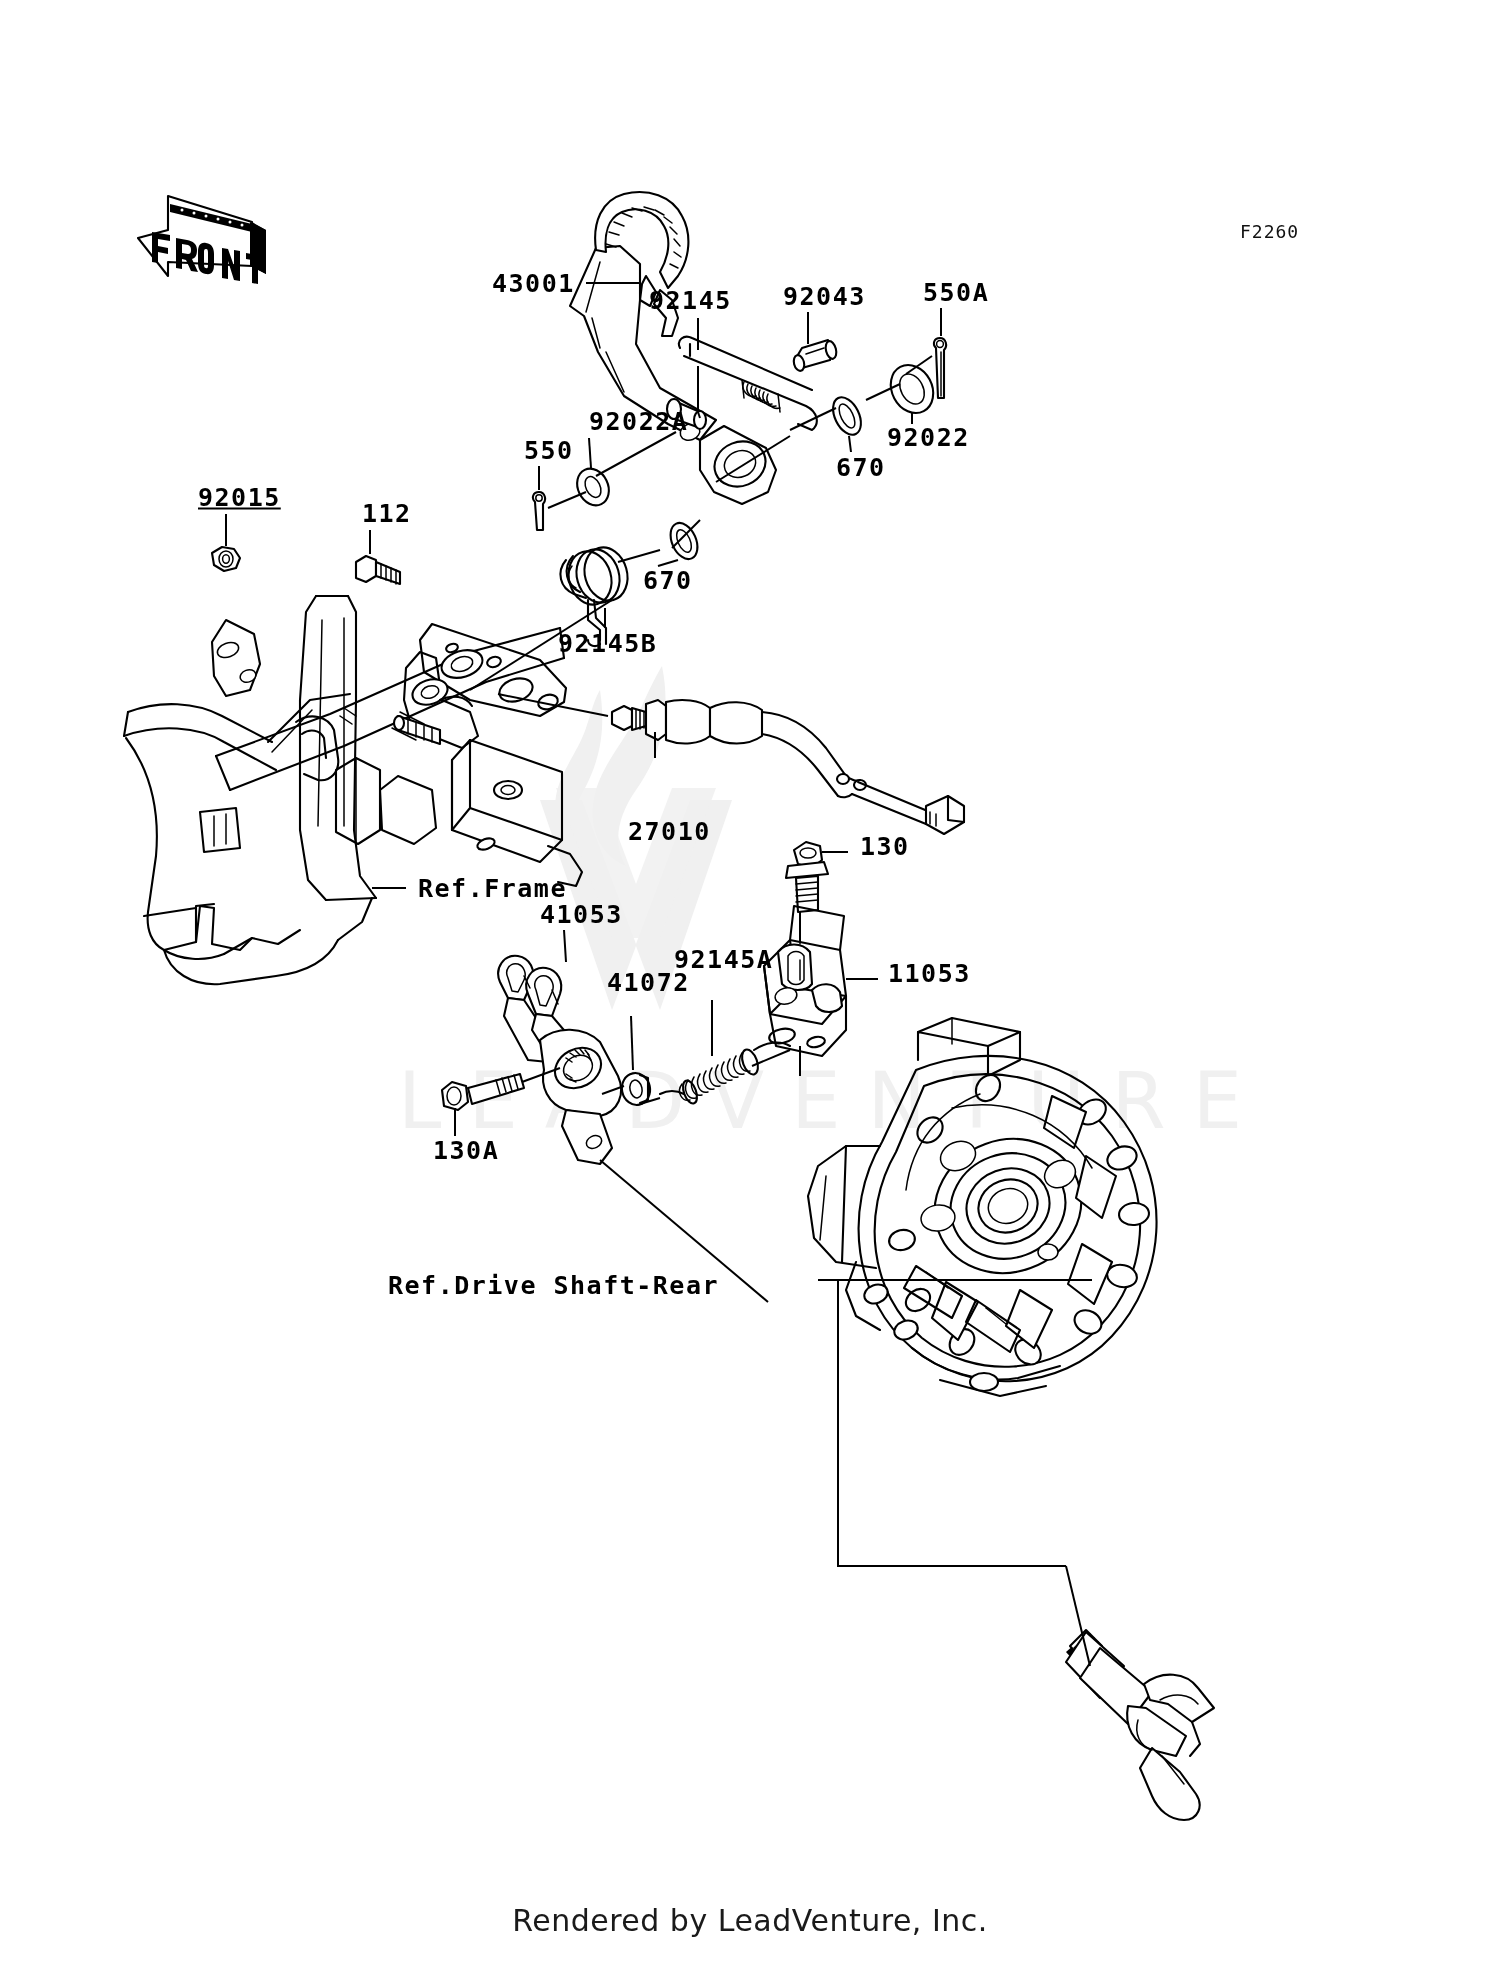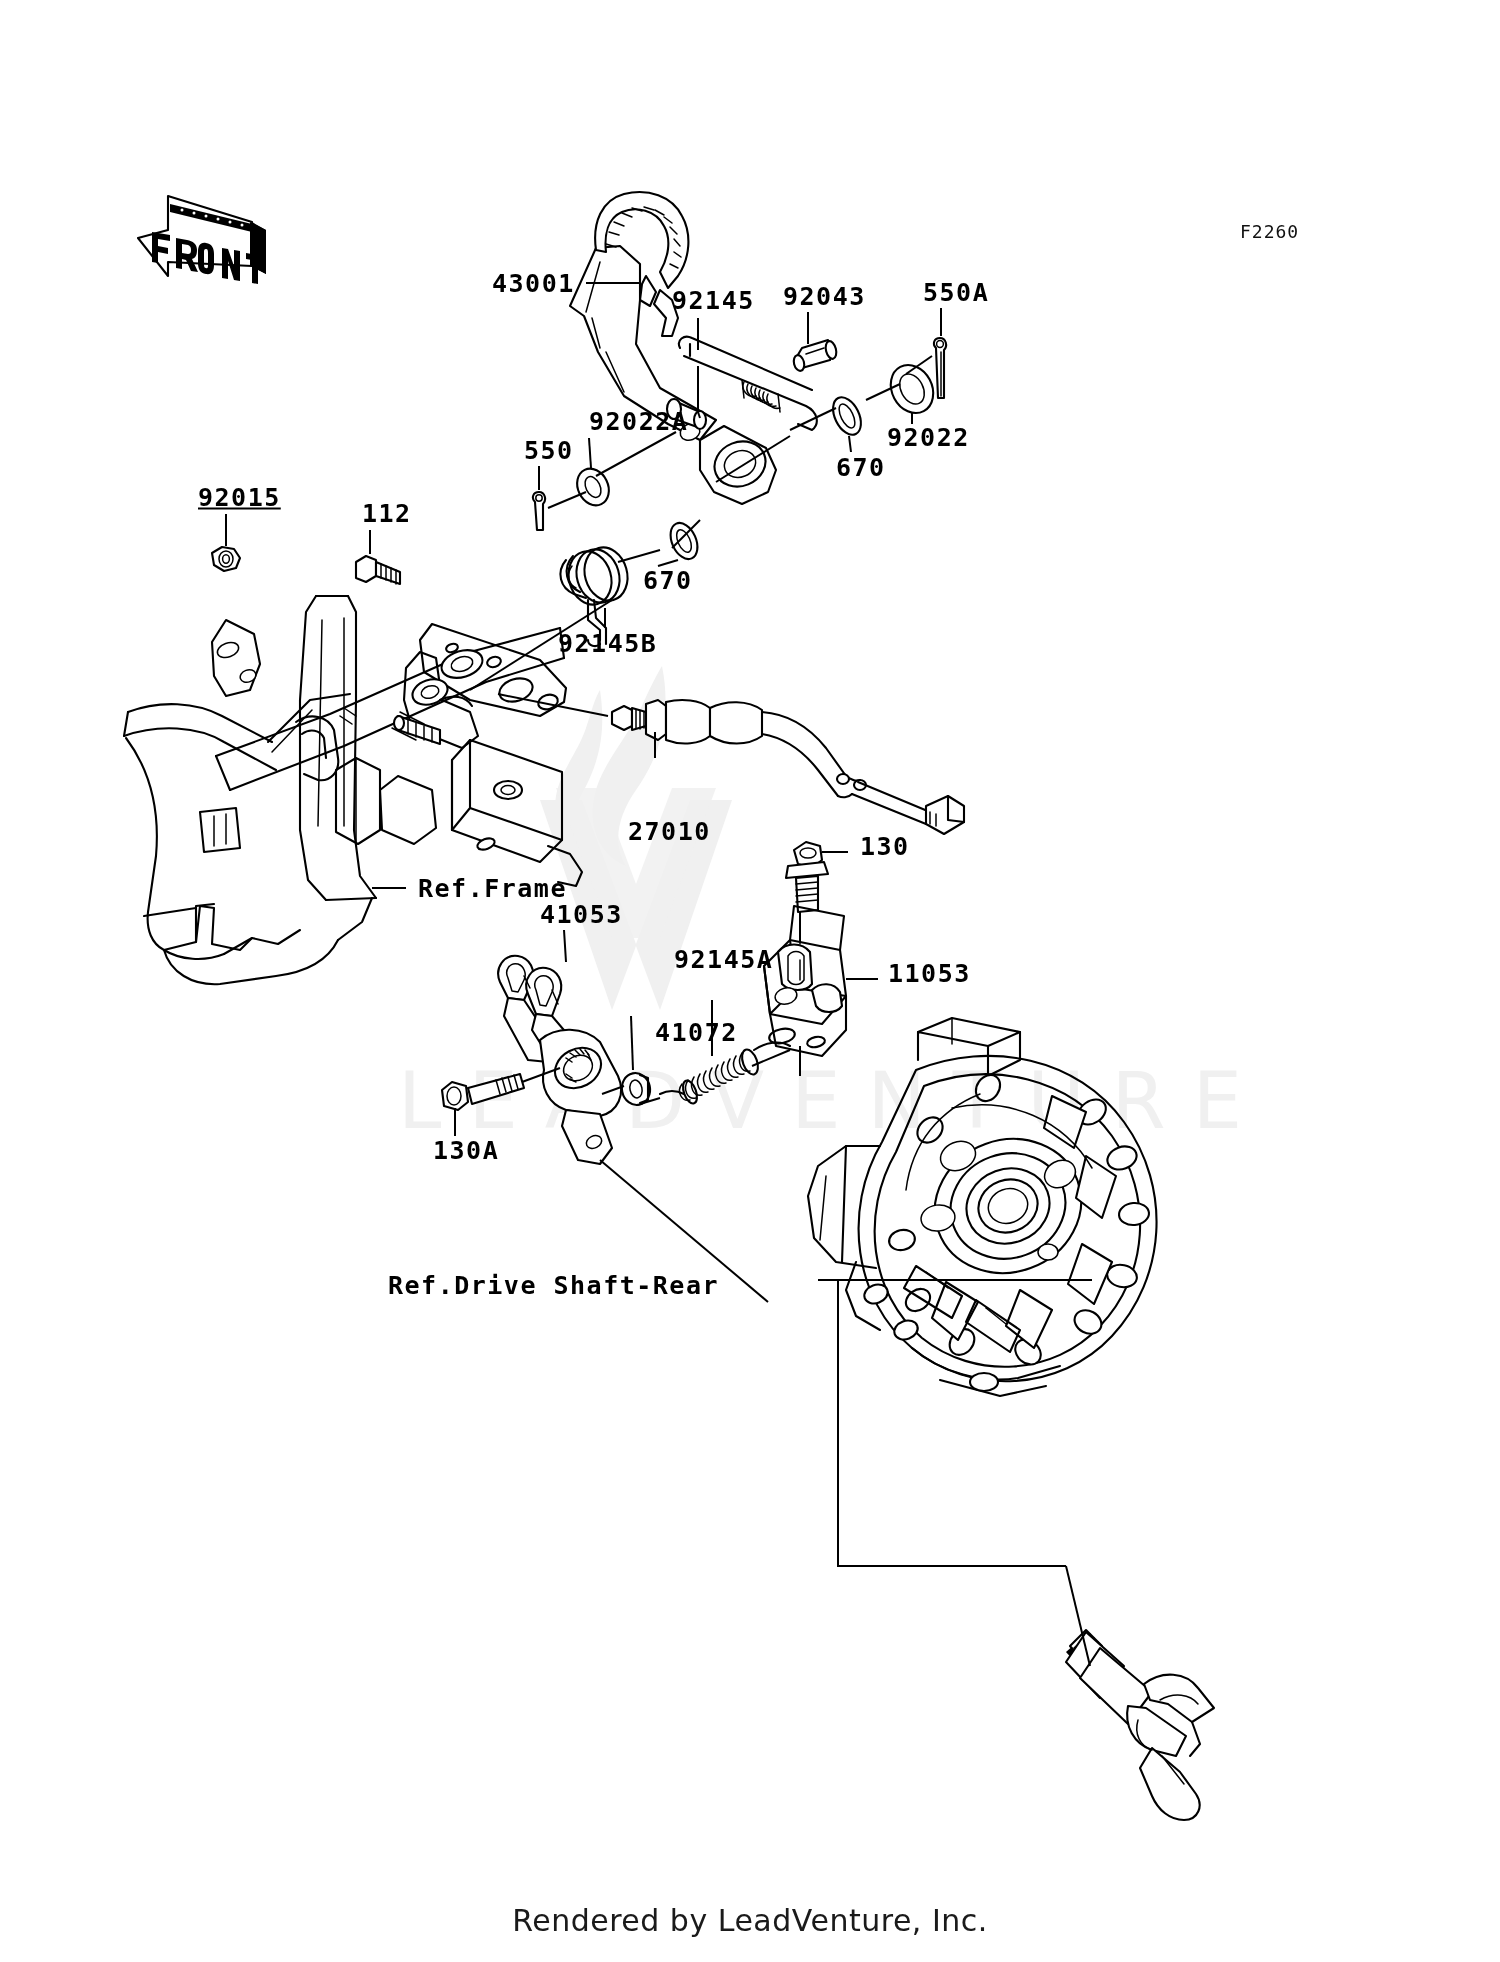--- a/index.html
+++ b/index.html
@@ -649,36 +649,36 @@
       <path d="M600 1160 L768 1302"></path>
       <path d="M800 912 L800 942"></path>
       <path d="M800 1046 L800 1076"></path>
       <path d="M522 1082 L560 1068"></path>
     </g>
 
   </svg>
 
   <div>
     <div class="lbl n" style="left:492px;top:283px;transform:translate(0,-50%);">43001</div>
-    <div class="lbl n" style="left:672px;top:300px;transform:translate(0,-50%);text-align:right;">92145</div>
+    <div class="lbl n" style="left:649px;top:300px;transform:translate(0,-50%);text-align:right;">92145</div>
     <div class="lbl n" style="left:783px;top:296px;transform:translate(0,-50%);">92043</div>
     <div class="lbl n" style="left:923px;top:292px;transform:translate(0,-50%);">550A</div>
     <div class="lbl n" style="left:557px;top:421px;transform:translate(0,-50%);margin-left:32px;">92022A</div>
     <div class="lbl n" style="left:887px;top:437px;transform:translate(0,-50%);">92022</div>
     <div class="lbl n" style="left:836px;top:467px;transform:translate(0,-50%);">670</div>
     <div class="lbl n" style="left:524px;top:450px;transform:translate(0,-50%);">550</div>
     <div class="lbl n" style="left:198px;top:497px;transform:translate(0,-50%);text-decoration:underline;">92015</div>
     <div class="lbl n" style="left:362px;top:513px;transform:translate(0,-50%);">112</div>
     <div class="lbl n" style="left:643px;top:580px;transform:translate(0,-50%);">670</div>
     <div class="lbl n" style="left:558px;top:643px;transform:translate(0,-50%);">92145B</div>
     <div class="lbl n" style="left:628px;top:804px;transform:translate(0,-50%);margin-top:27px;">27010</div>
     <div class="lbl n" style="left:860px;top:846px;transform:translate(0,-50%);">130</div>
     <div class="lbl n" style="left:888px;top:973px;transform:translate(0,-50%);">11053</div>
     <div class="lbl n" style="left:540px;top:914px;transform:translate(0,-50%);">41053</div>
-    <div class="lbl n" style="left:607px;top:1032px;transform:translate(0,-50%);margin-left:48px;">41072</div>
+    <div class="lbl n" style="left:607px;top:982px;transform:translate(0,-50%);">41072</div>
     <div class="lbl n" style="left:674px;top:959px;transform:translate(0,-50%);">92145A</div>
     <div class="lbl n" style="left:433px;top:1150px;transform:translate(0,-50%);">130A</div>
 
     <div class="lbl n" style="left:418px;top:888px;transform:translate(0,-50%);">Ref.Frame</div>
     <div class="lbl n" style="left:388px;top:1285px;transform:translate(0,-50%);">Ref.Drive Shaft-Rear</div>
   </div>
 
   <div class="code" style="left:1240px;top:221px;">F2260</div>
 
   <div class="footer">Rendered by LeadVenture, Inc.</div>

